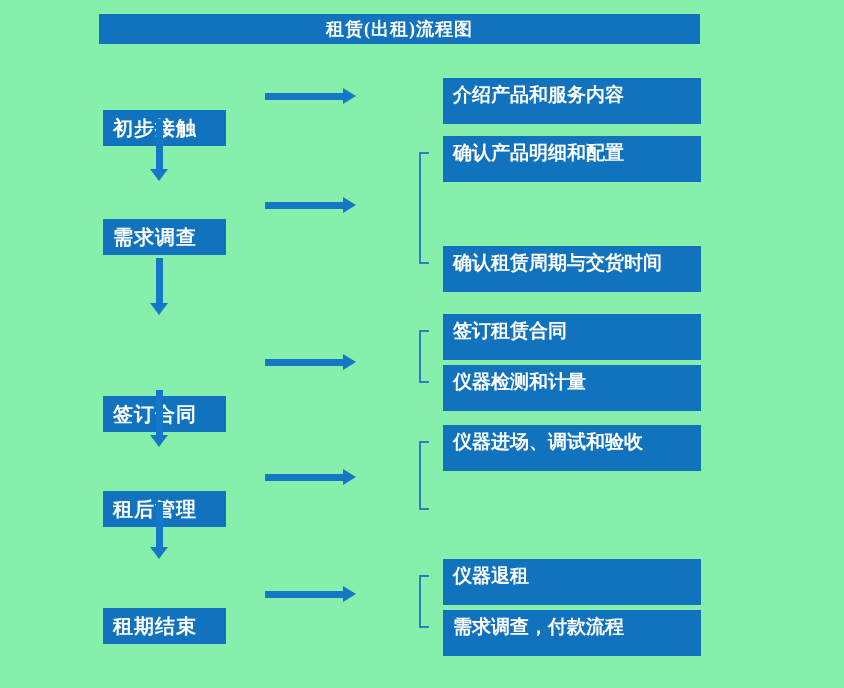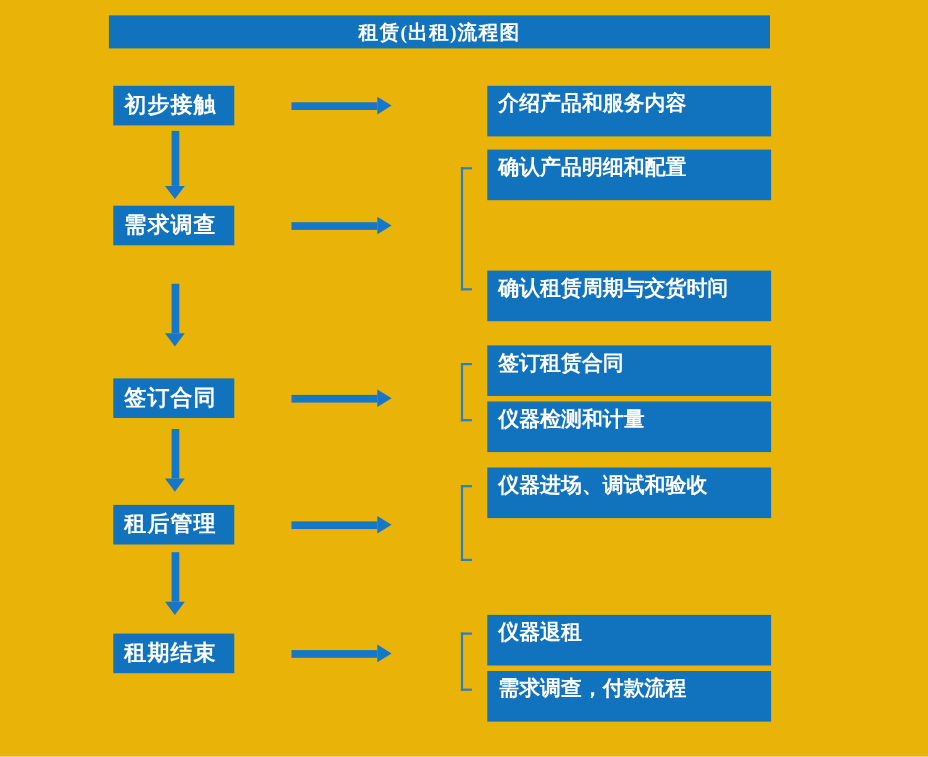--- a/index.html
+++ b/index.html
@@ -5,48 +5,49 @@
   html, body {
     margin: 0;
     padding: 0;
     background: #ffffff;
     font-family: "Liberation Serif", "DejaVu Serif", serif;
   }
   .canvas {
     position: relative;
     width: 844px;
     height: 688px;
-    background: #eab308;
+    background: #86efac;
     overflow: hidden;
   }
   .title-bar {
     position: absolute;
     left: 99px; top: 14px;
     width: 601px; height: 30px;
     background: var(--box, #1172bd);
     color: var(--text, #ffffff);
     font-size: 18px;
     font-weight: bold;
     text-align: center;
     line-height: 30px;
     letter-spacing: 1px;
   }
   .step-box {
     position: absolute;
     left: 103px;
-    width: 110px; height: 36px;
+    width: 123px; height: 36px;
     background: var(--box, #1172bd);
     color: var(--text, #ffffff);
     font-size: 20px;
     font-weight: bold;
     line-height: 36px;
     padding-left: 10px;
     box-sizing: border-box;
     letter-spacing: 1px;
     white-space: nowrap;
+    margin-top: 32px;
   }
   .detail-box {
     position: absolute;
     left: 443px;
     width: 258px; height: 46px;
     background: var(--box, #1172bd);
     color: var(--text, #ffffff);
     font-size: 19px;
     font-weight: bold;
     line-height: 34px;
@@ -107,21 +108,21 @@
 </style>
 </head>
 <body>
 
 <div class="canvas">
 
   <div class="title-bar">租赁(出租)流程图</div>
 
   <div class="step-box" style="top:78px">初步接触</div>
   <div class="step-box" style="top:187px">需求调查</div>
-  <div class="step-box" style="top:344px">签订合同</div>
+  <div class="step-box" style="top:364px">签订合同</div>
   <div class="step-box" style="top:576px">租期结束</div>
   <div class="step-box" style="top:459px">租后管理</div>
 
   <div class="v-arrow" style="top:119px;height:62px">
     <div class="shaft" style="height:50px"></div>
     <div class="head"></div>
   </div>
   <div class="v-arrow" style="top:258px;height:57px">
     <div class="shaft" style="height:45px"></div>
     <div class="head"></div>

